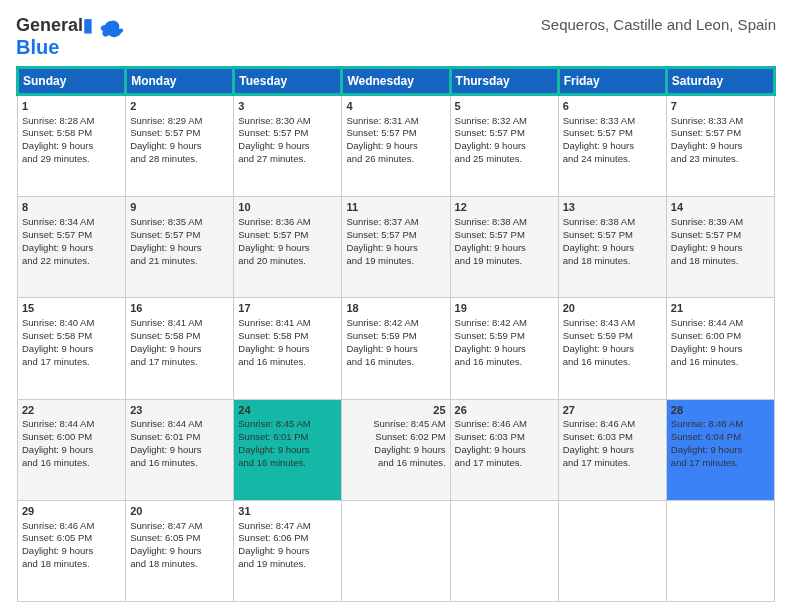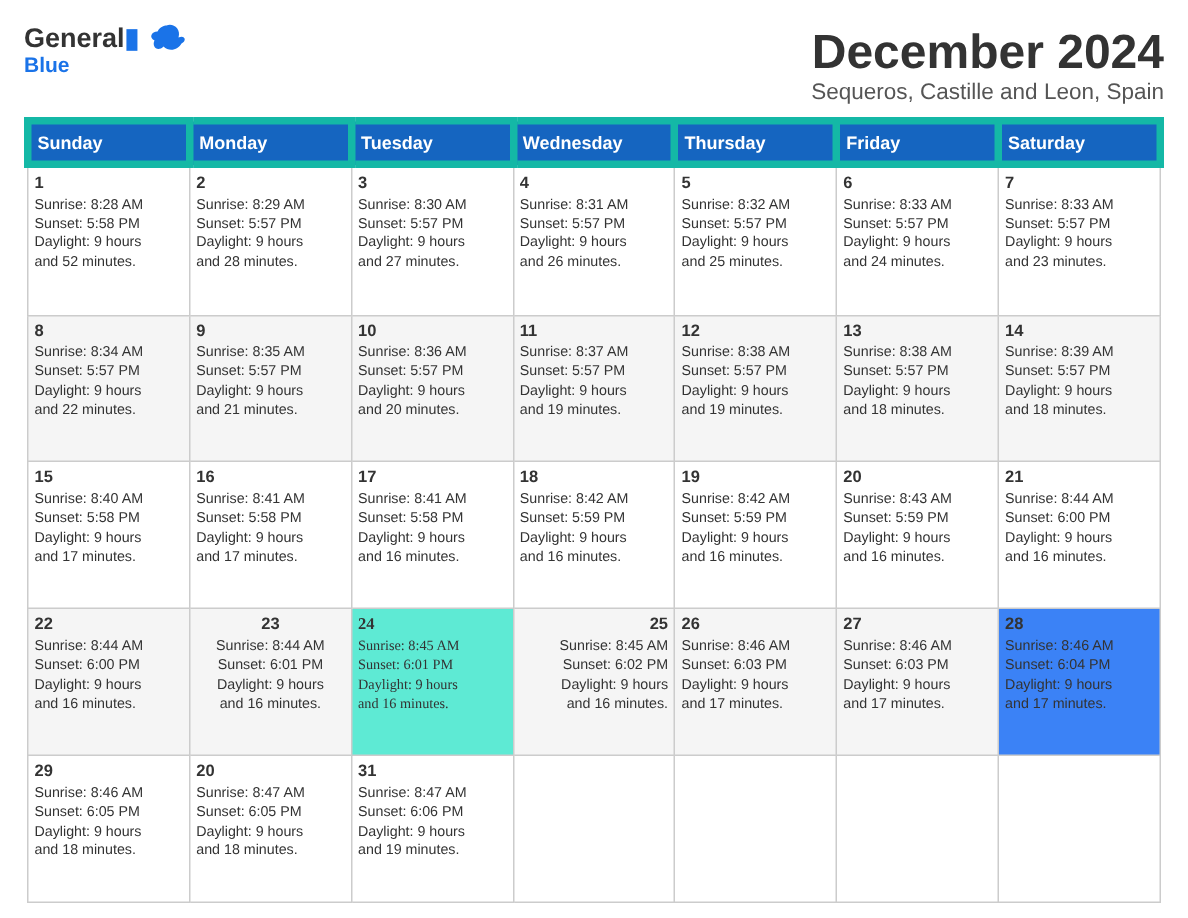--- a/index.html
+++ b/index.html
@@ -51,21 +51,21 @@
       width: 100%;
       table-layout: fixed;
     }
     .calendar th {
       background-color: #1565c0;
       color: white;
       font-size: 12px;
       font-weight: bold;
       padding: 5px 4px;
       text-align: left;
-      border: 5px solid #14b8a6;
+      border: 3px solid #14b8a6;
     }
     .calendar td {
       border: 1px solid #ccc;
       vertical-align: top;
       padding: 3px 4px;
       font-size: 9.5px;
       color: #333;
       line-height: 1.35;
       background: #fff;
     }
@@ -82,31 +82,30 @@
   </style>
 </head>
 <body>
 
 <div class="page">
   <div class="header">
     <div class="logo">
       <div class="logo-row">
         <div style="display:flex;flex-direction:column;line-height:1.1;">
           <span style="font-size:18px;font-weight:bold;color:#333;">General<span style="color:#1a73e8;">▮</span></span>
-          <span style="font-size:14px;font-weight:bold;color:#1a73e8;">Blue</span>
+          <span style="font-size:20px;font-weight:bold;color:#1a73e8;">Blue</span>
         </div>
         <div style="margin-left:4px;margin-top:-8px;">
           <svg width="28" height="28" viewBox="0 0 28 28">
             <path d="M14 4 C18 2, 24 6, 22 12 C26 10, 28 14, 24 16 C22 20, 16 22, 12 18 C8 22, 4 18, 6 14 C2 12, 4 8, 8 8 C10 4, 14 4, 14 4Z" fill="#1a73e8"></path>
           </svg>
         </div>
       </div>
     </div>
     <div class="title-section">
-      <div class="main-title">December 2024</div>
       <div class="subtitle">Sequeros, Castille and Leon, Spain</div>
     </div>
   </div>
 
   <table class="calendar">
     <thead>
       <tr id="col-headers">
           <th>Sunday</th>
           <th>Monday</th>
           <th>Tuesday</th>
@@ -116,21 +115,21 @@
           <th>Saturday</th>
         </tr>
     </thead>
     <tbody id="calendar-body">
         <tr>
           <td>
             <span class="day-num">1</span>
             <div>Sunrise: 8:28 AM</div>
             <div>Sunset: 5:58 PM</div>
             <div>Daylight: 9 hours</div>
-            <div>and 52 minutes.</div>
+            <div>and 29 minutes.</div>
           </td>
           <td>
             <span class="day-num">2</span>
             <div>Sunrise: 8:29 AM</div>
             <div>Sunset: 5:57 PM</div>
             <div>Daylight: 9 hours</div>
             <div>and 28 minutes.</div>
           </td>
           <td>
             <span class="day-num">3</span>
@@ -271,28 +270,28 @@
           </td>
         </tr>
         <tr style="background-color: rgb(245, 245, 245);">
           <td style="background-color: rgb(245, 245, 245);">
             <span class="day-num">22</span>
             <div>Sunrise: 8:44 AM</div>
             <div>Sunset: 6:00 PM</div>
             <div>Daylight: 9 hours</div>
             <div>and 16 minutes.</div>
           </td>
-          <td style="background-color: rgb(245, 245, 245); text-align: center;">
+          <td style="background-color: rgb(245, 245, 245);">
             <span class="day-num">23</span>
             <div>Sunrise: 8:44 AM</div>
             <div>Sunset: 6:01 PM</div>
             <div>Daylight: 9 hours</div>
             <div>and 16 minutes.</div>
           </td>
-          <td style="background-color: #5eead4; font-family: Liberation Serif, serif;">
+          <td style="background-color: #14b8a6;">
             <span class="day-num">24</span>
             <div>Sunrise: 8:45 AM</div>
             <div>Sunset: 6:01 PM</div>
             <div>Daylight: 9 hours</div>
             <div>and 16 minutes.</div>
           </td>
           <td style="background-color: rgb(245, 245, 245); text-align: right;">
             <span class="day-num">25</span>
             <div>Sunrise: 8:45 AM</div>
             <div>Sunset: 6:02 PM</div>

